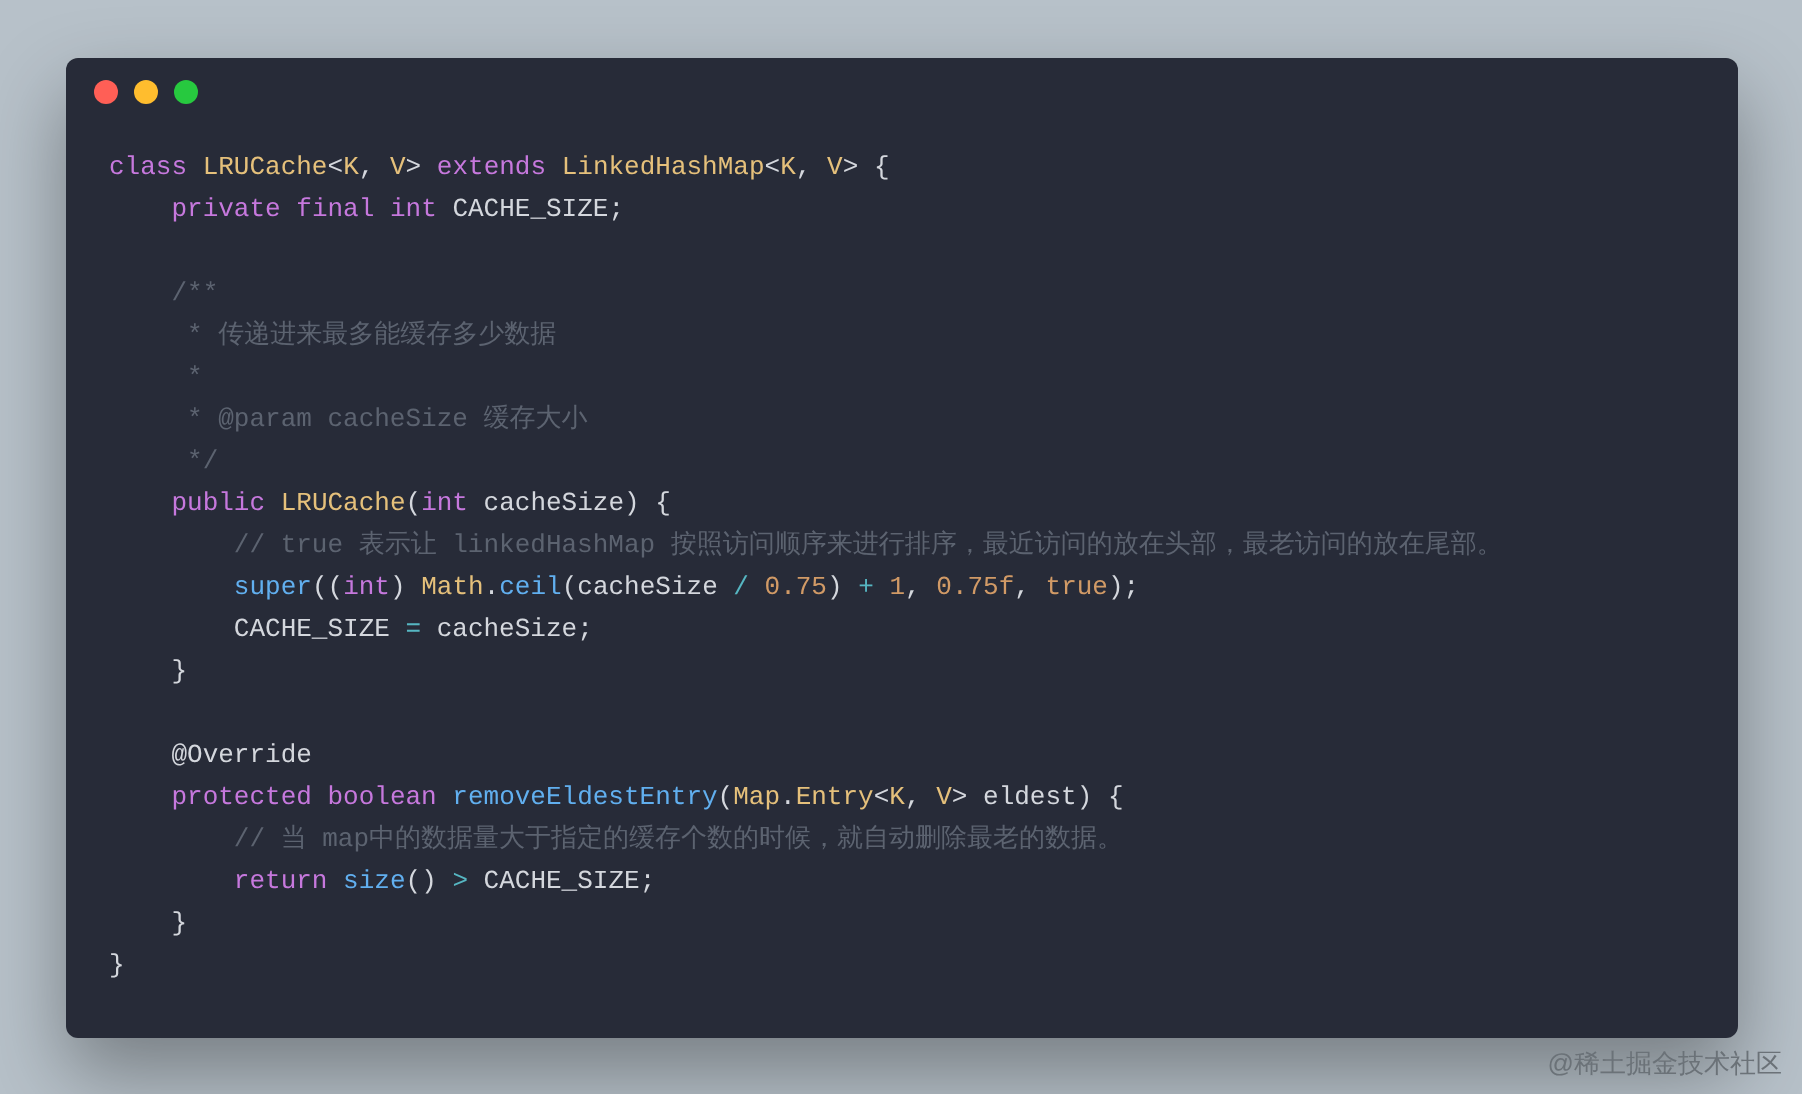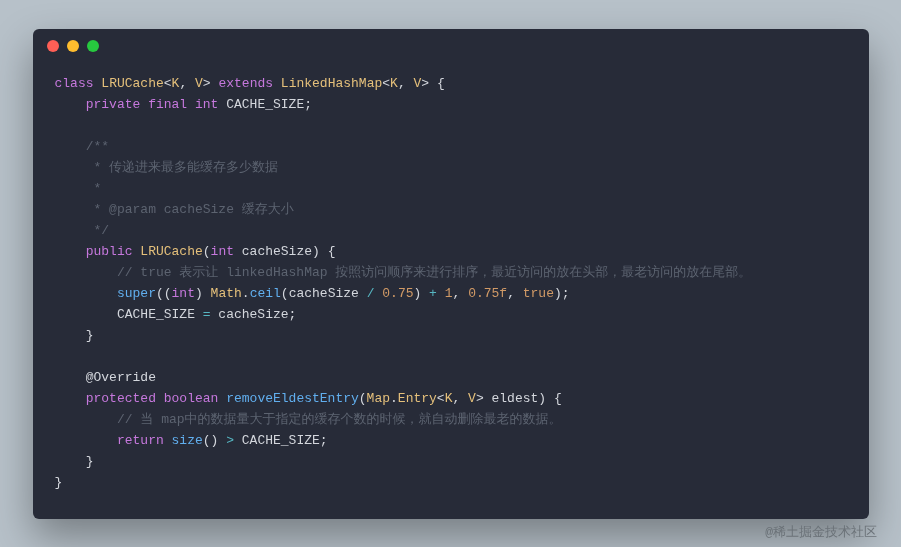--- a/index.html
+++ b/index.html
@@ -51,23 +51,23 @@
   .func    { color:#61afef; }
   .comment { color:#5c6370; font-style: normal; }
   .num     { color:#d19a66; }
   .anno    { color:#d4d7dd; }
   .op      { color:#56b6c2; }
   .bool    { color:#d19a66; }
   .const   { color:#d4d7dd; }
 
   .watermark {
     position: absolute;
-    right: 24px;
+    right: 10px;
     bottom: 6px;
-    font-family: Liberation Mono, monospace;
+    font-family: Liberation Sans, sans-serif;
     font-size: 13px;
     color: #6b7278;
   }
 </style>
 </head>
 <body>
 
 <div class="window">
   <div class="titlebar">
     <span class="dot red"></span>

